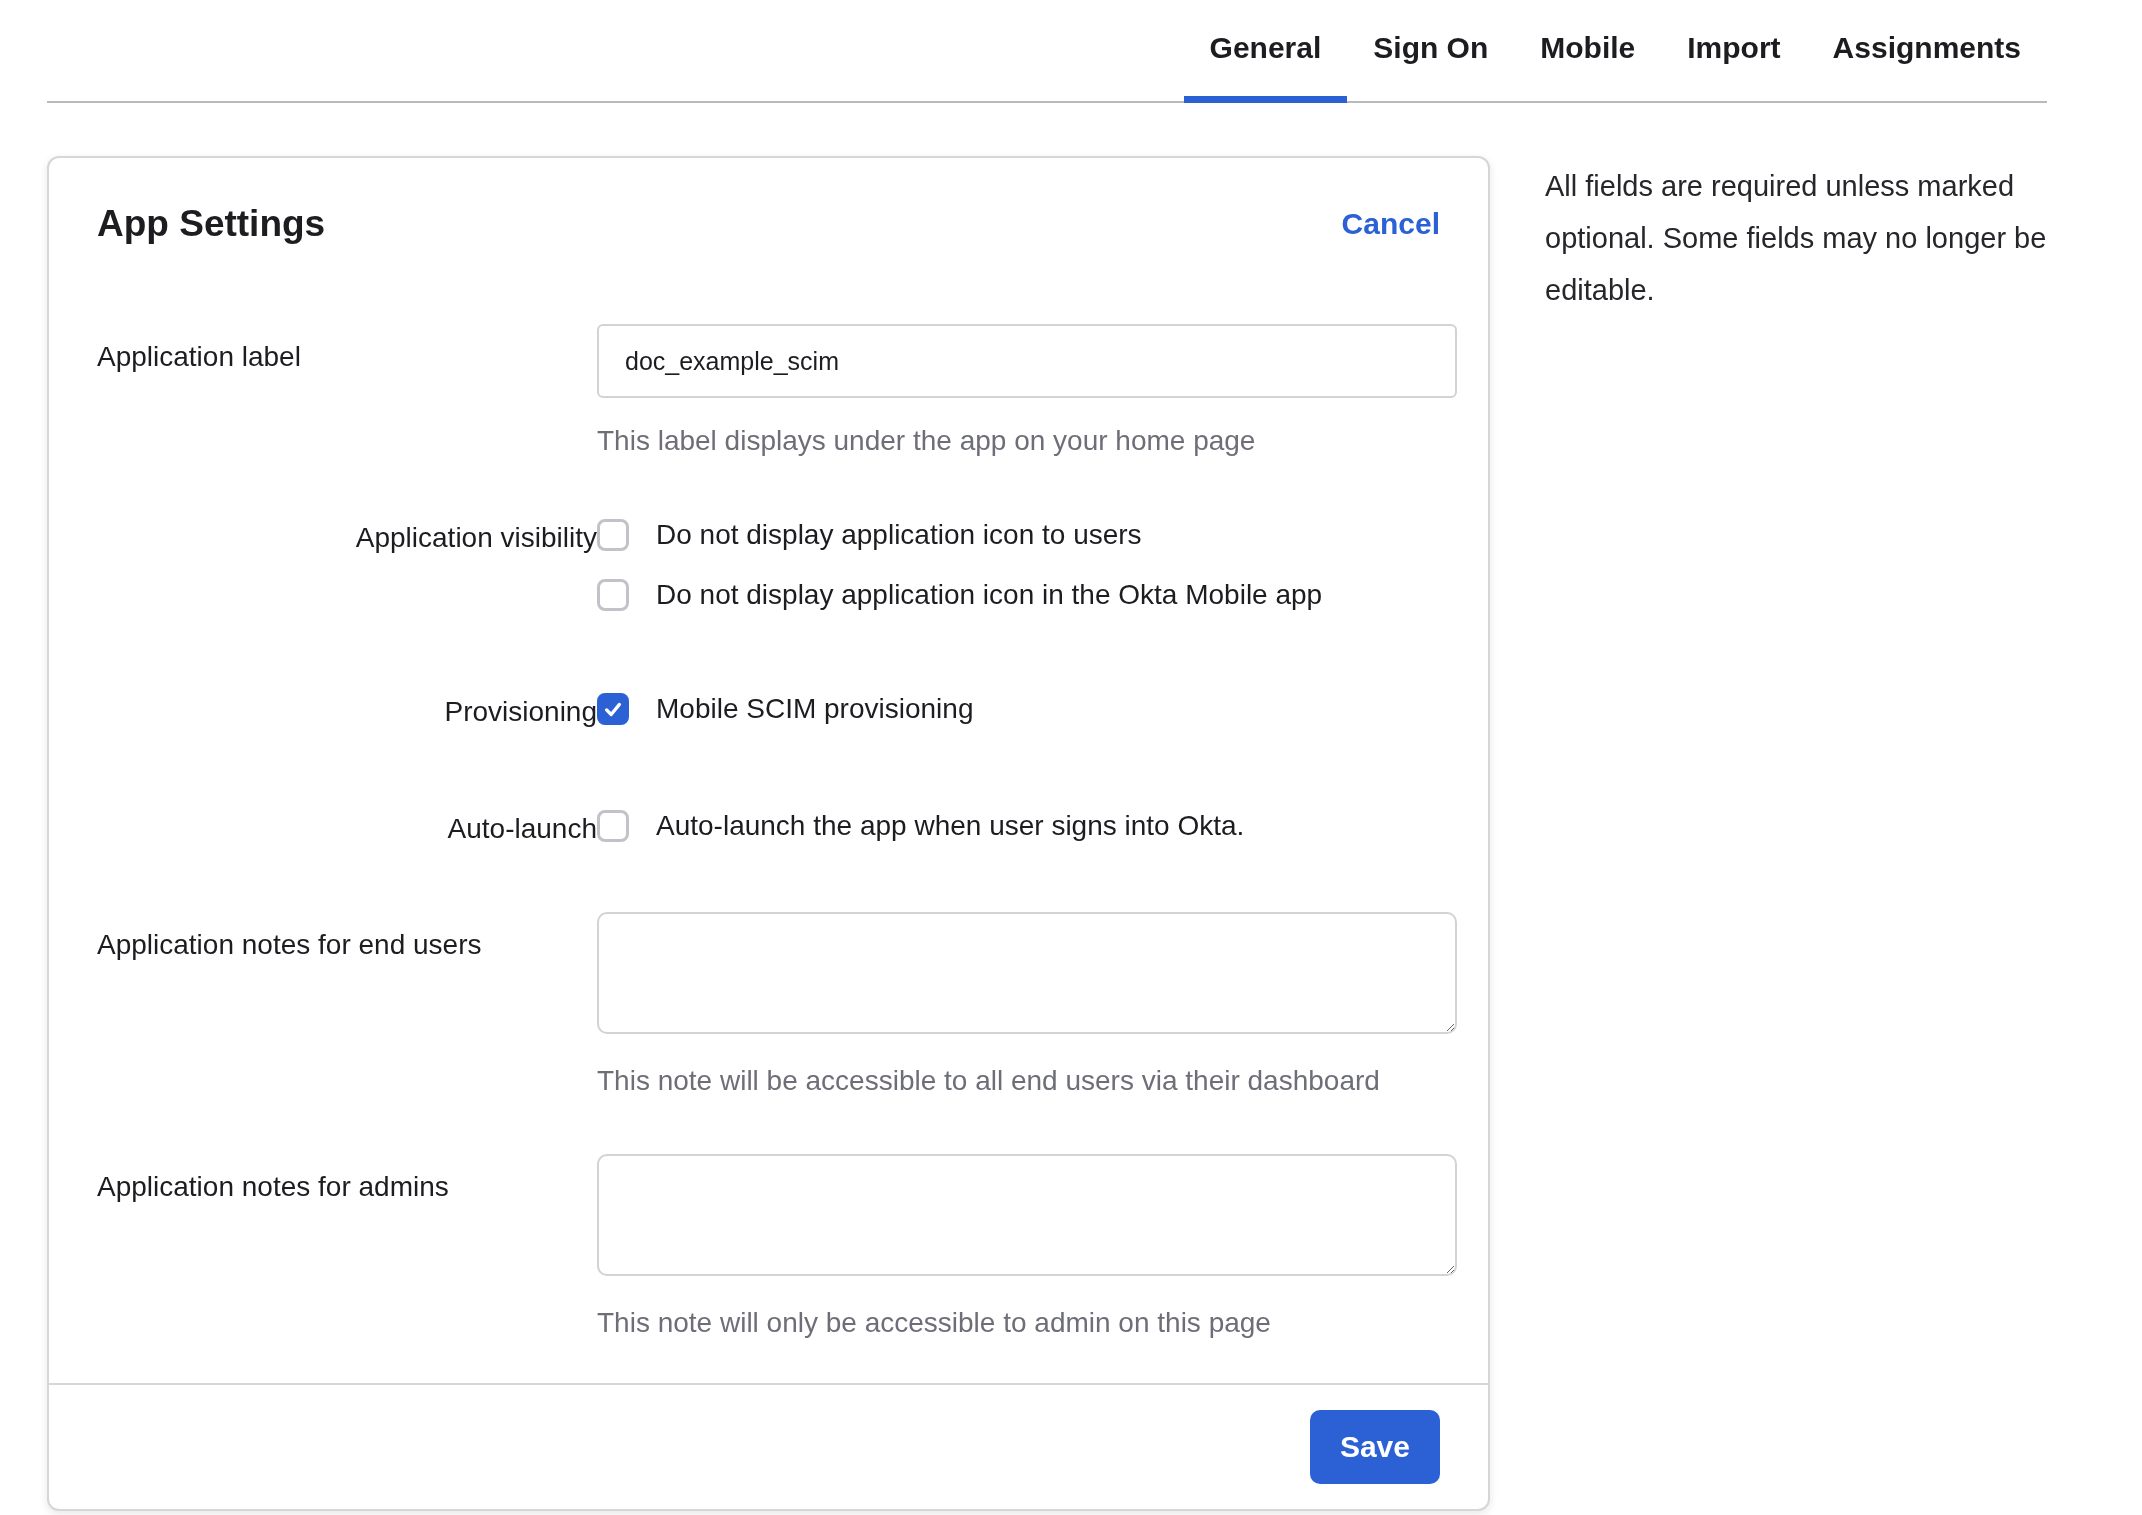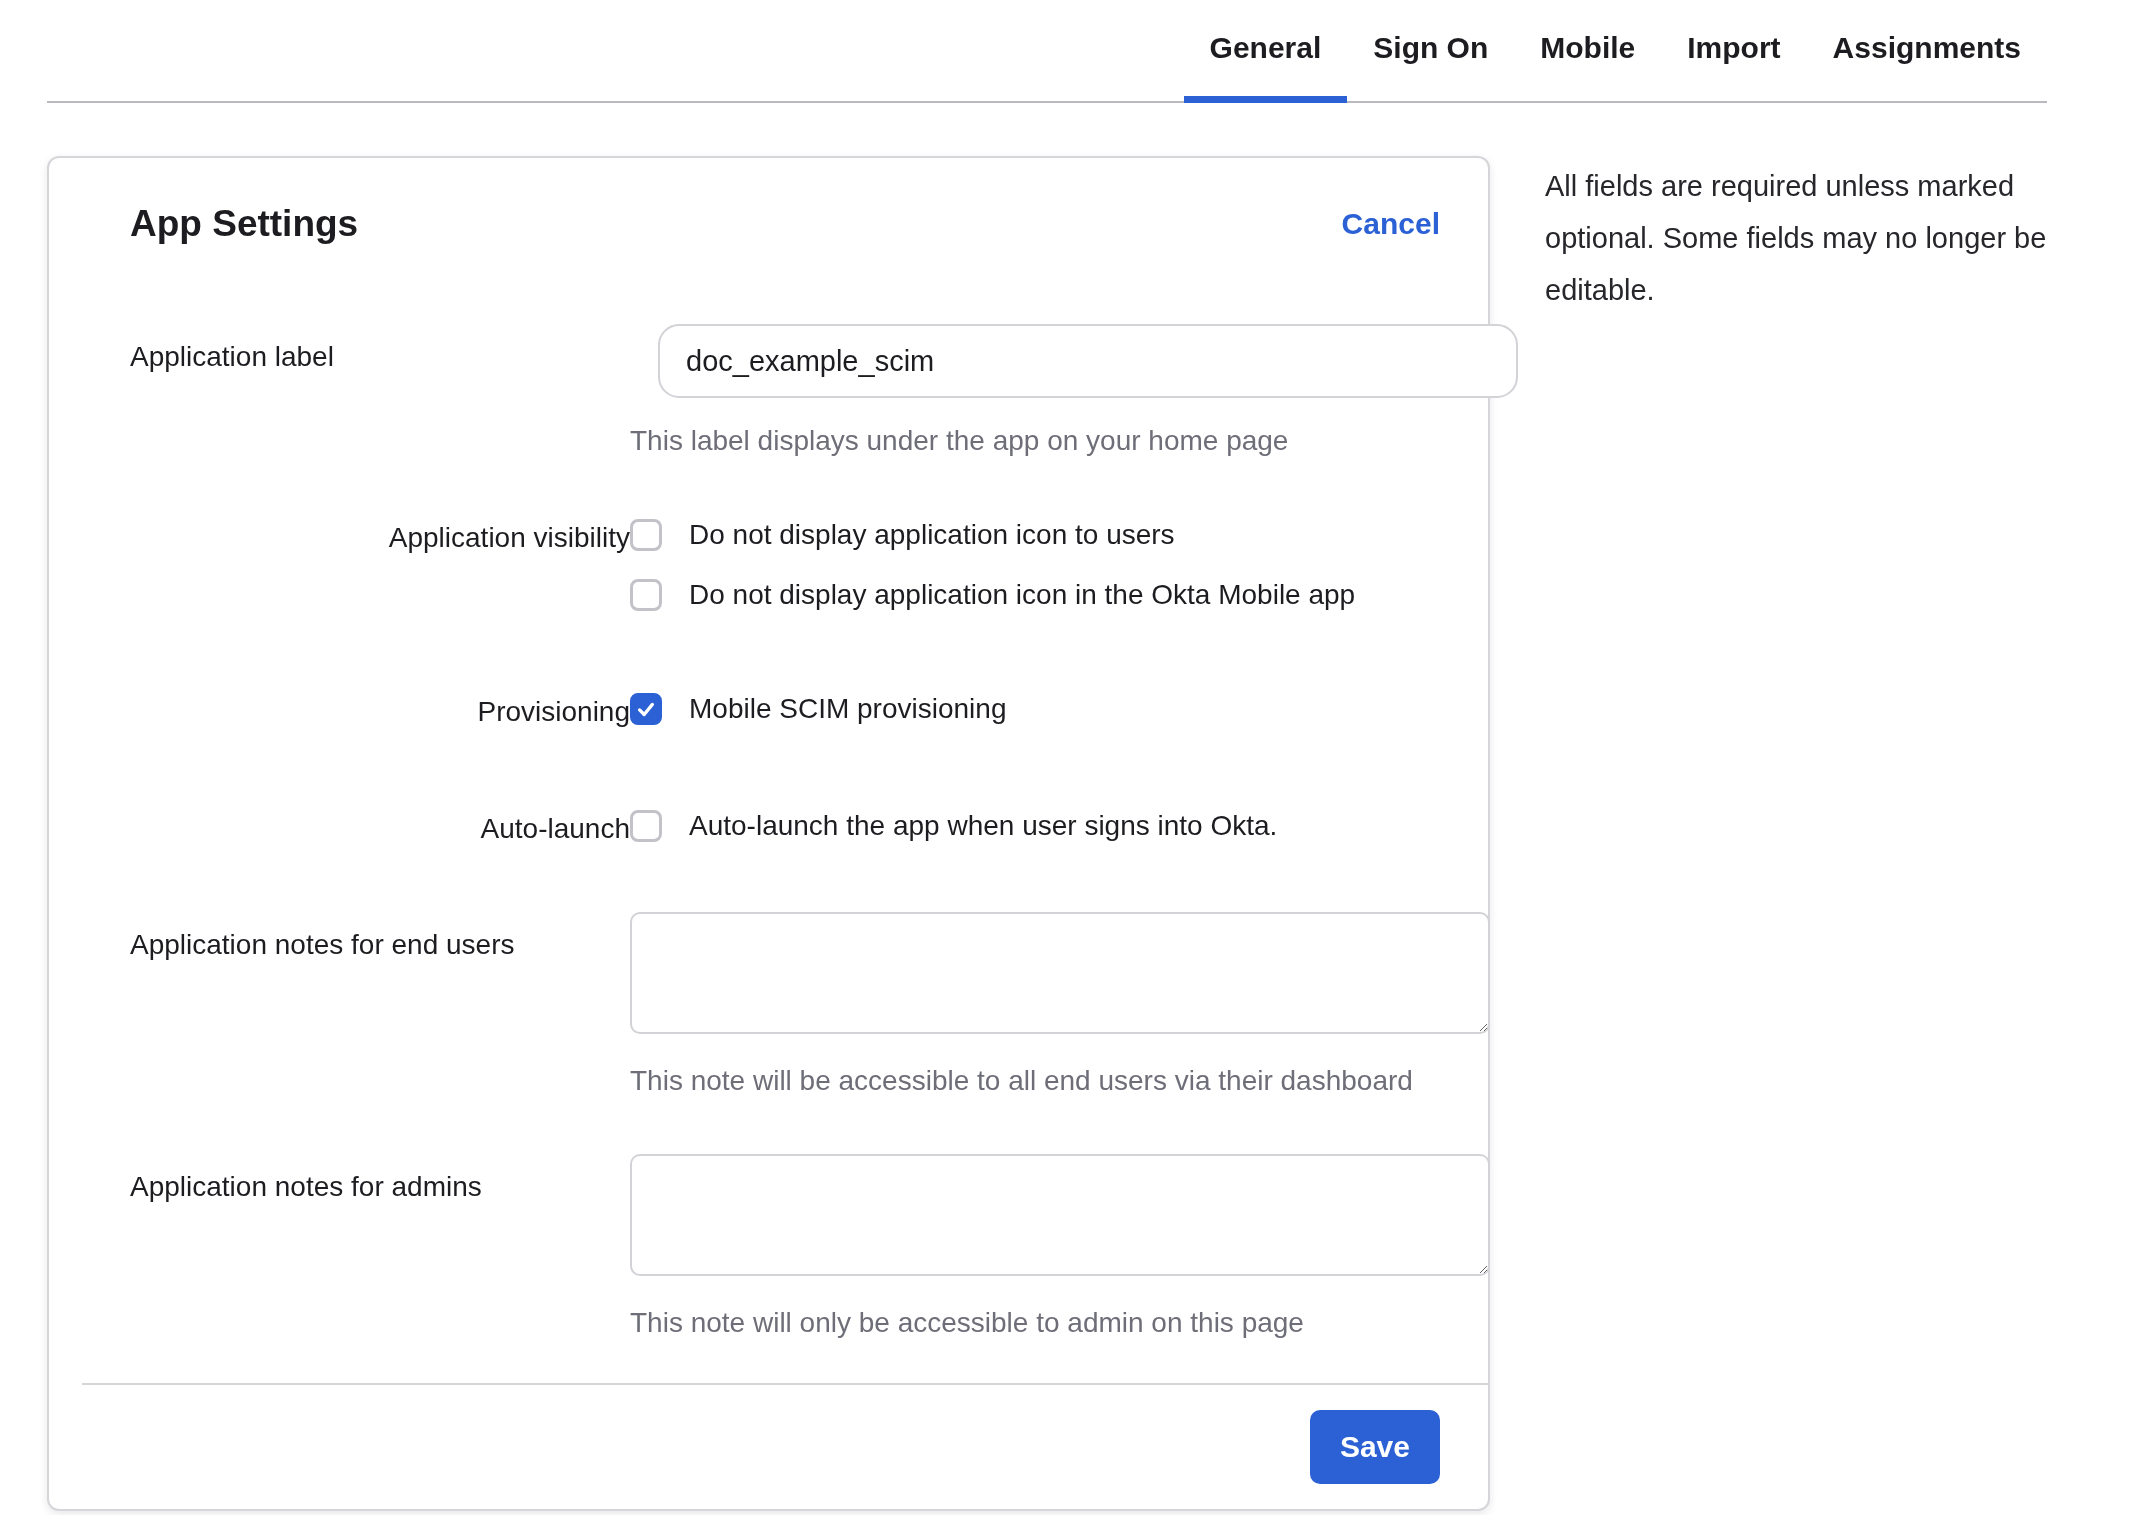--- a/index.html
+++ b/index.html
@@ -25,39 +25,38 @@
   }
   .tab.checked::after{
     content:"";position:absolute;left:0;right:0;bottom:-2px;height:7px;
     background:var(--accent);
   }
   
   .main{display:flex;align-items:flex-start;margin:53px 0 0 47px;}
   .card{
     width:1443px;background:#fff;border:2px solid #d6d6da;border-radius:12px;
     box-shadow:0 3px 8px rgba(29,29,33,.10);
-    padding-left:33px;
   }
   .card-body{padding:44px 48px 43px;}
   .card-header{display:flex;justify-content:space-between;align-items:center;}
   .card-title{margin:0;font-size:37px;font-weight:700;line-height:44px;}
   .cancel-link{font-size:30px;font-weight:700;color:var(--accent);cursor:pointer;text-decoration:none;}
   
   .field-row{display:grid;grid-template-columns:500px 1fr;align-items:start;}
   .m-row1{margin-top:78px;}
   .m-row2{margin-top:60px;}
   .m-row3{margin-top:80px;}
   .m-row4{margin-top:80px;}
   .m-row5{margin-top:66px;}
   .m-row6{margin-top:56px;}
   .field-label{font-size:28px;line-height:34px;padding-top:16px;color:var(--text);}
   .field-label.cb{padding-top:3px;text-align:right;}
   .text-input{
-    width:860px;height:74px;border:2px solid var(--border);border-radius:21px;
-    padding:0 26px;font-size:29px;color:var(--text);font-family:inherit;outline:none;background:#fff;margin-left:28px;
+    width:860px;height:74px;border:2px solid var(--border);border-radius:6px;
+    padding:0 26px;font-size:25px;color:var(--text);font-family:inherit;outline:none;background:#fff;
   }
   .note-area{
     width:860px;height:122px;border:2px solid var(--border);border-radius:10px;
     padding:14px 24px;font-size:29px;color:var(--text);font-family:inherit;outline:none;
     resize:both;background:#fff;
   }
   .help-text{margin-top:26px;font-size:28px;line-height:34px;color:var(--muted);}
   .check-list{display:flex;flex-direction:column;gap:26px;}
   .check-row{display:flex;align-items:center;gap:27px;cursor:pointer;}
   .checkbox{

